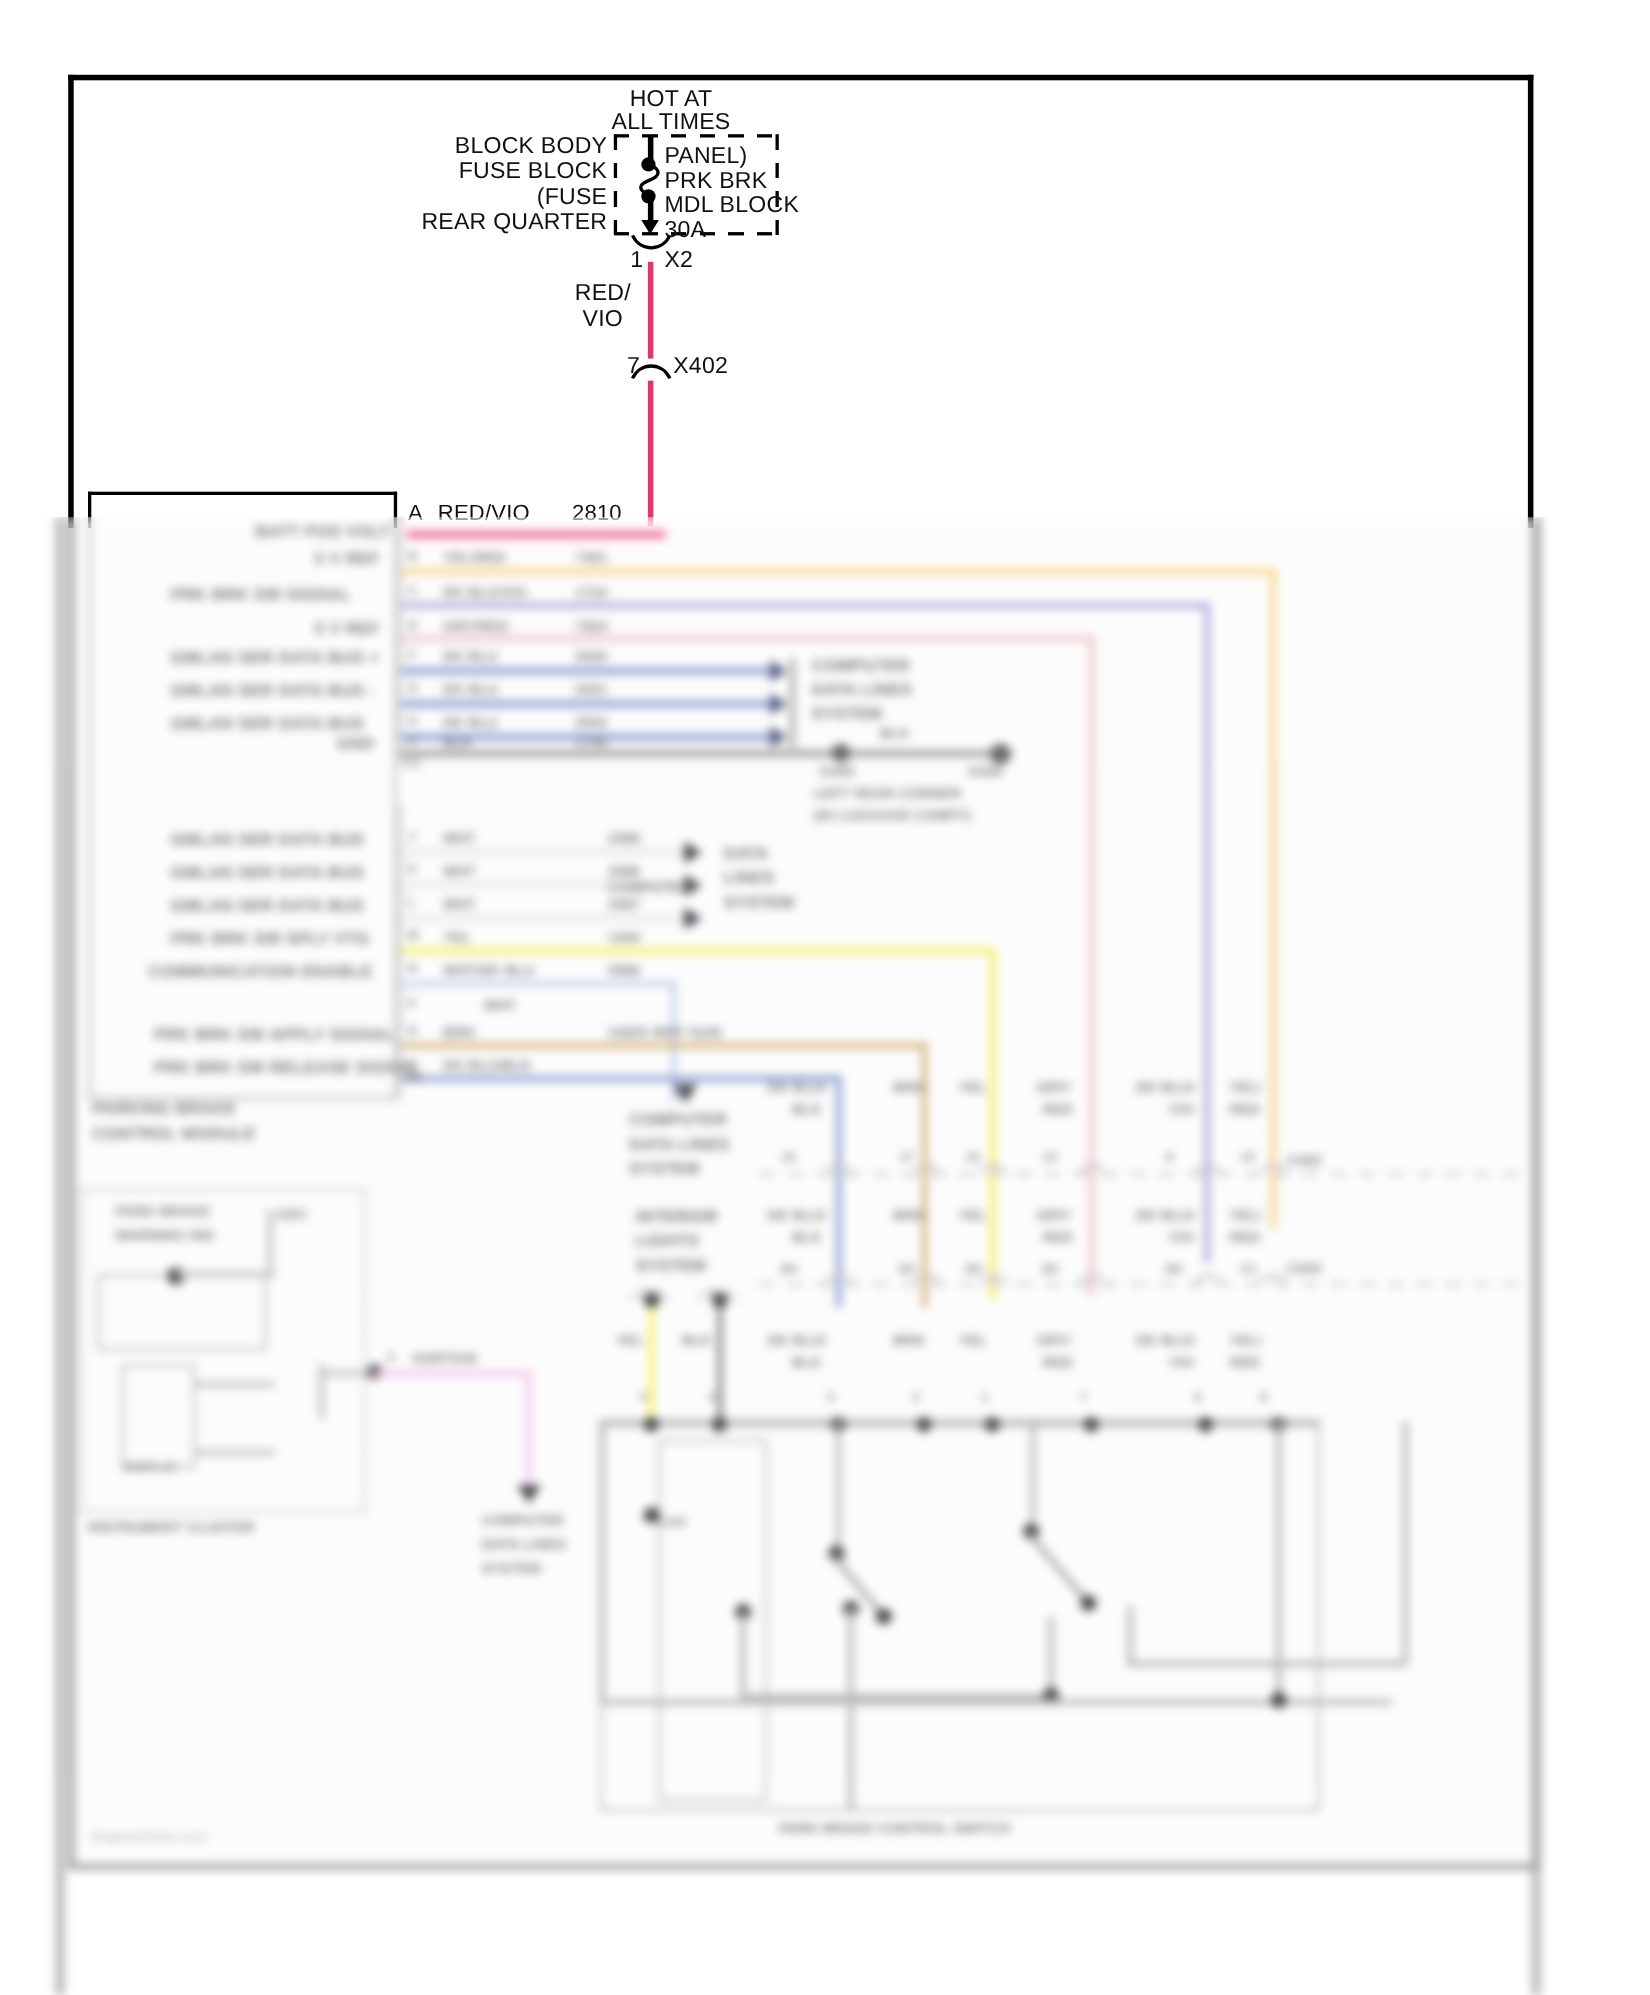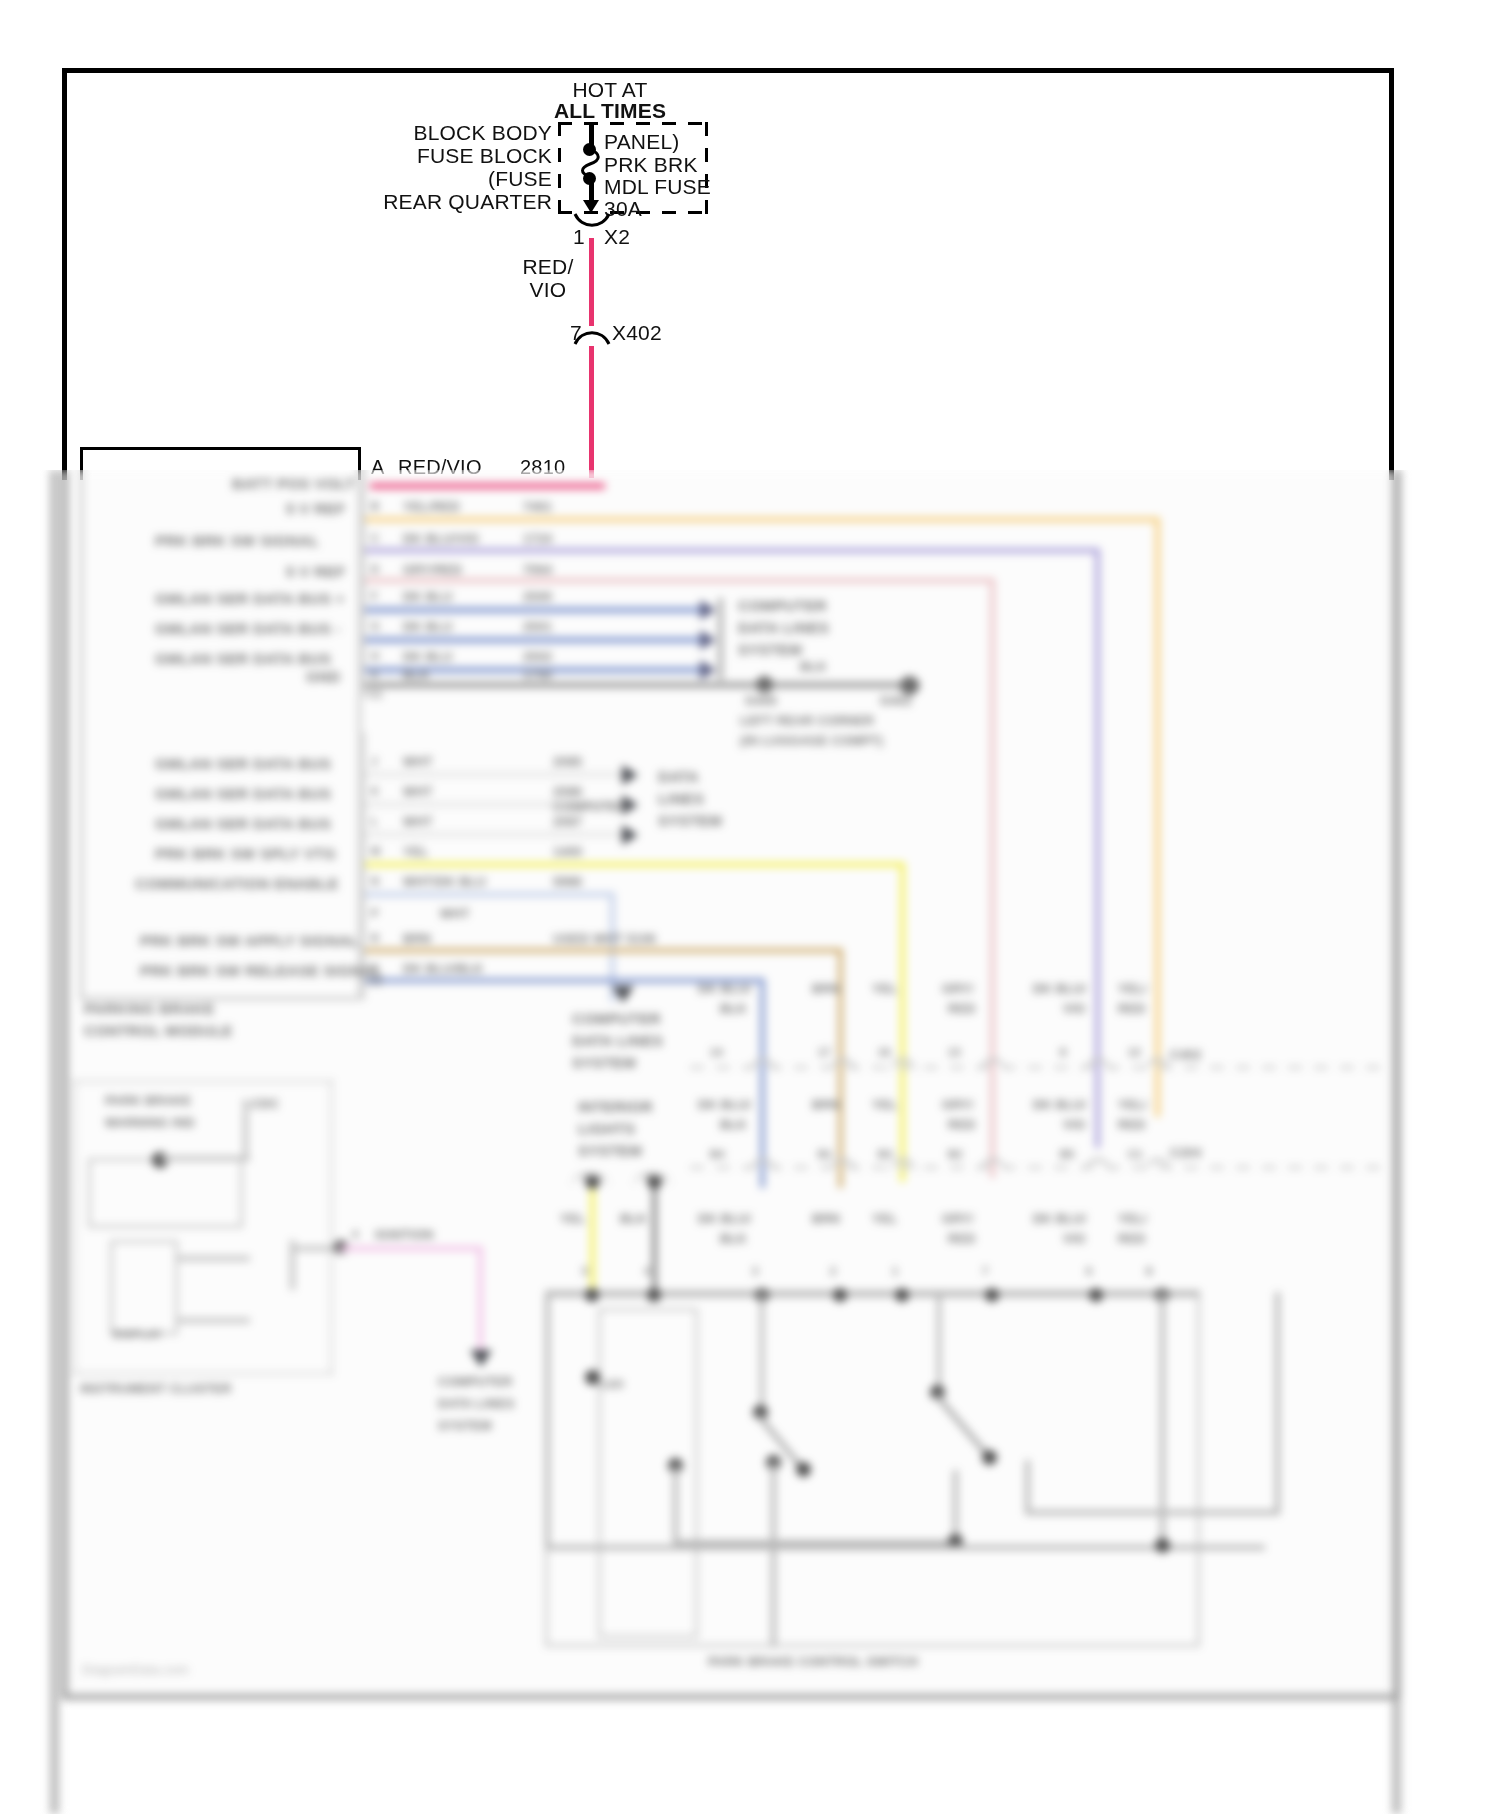--- a/index.html
+++ b/index.html
@@ -64,34 +64,34 @@
   .sheet{position:absolute;left:62px;top:0;width:1338px;height:1230px;background:#fcfcfc;}
 </style>
 </head>
 <body>
 
 <div id="stage">
 
   <div class="frame-top"></div>
 
   <div class="t ctr" style="left:510px;top:77px;width:200px;">HOT AT</div>
-  <div class="t ctr" style="left:510px;top:98px;width:200px;font-weight:bold;">ALL TIMES</div>
+  <div class="t ctr" style="left:510px;top:98px;width:200px;">ALL TIMES</div>
 
   <div class="fuse-box">
       <div class="dash"></div>
     </div>
 
   <div class="t rt" style="left:330px;top:120px;width:222px;">BLOCK BODY</div>
   <div class="t rt" style="left:330px;top:143px;width:222px;">FUSE BLOCK</div>
   <div class="t rt" style="left:330px;top:166px;width:222px;">(FUSE</div>
   <div class="t rt" style="left:330px;top:189px;width:222px;">REAR QUARTER</div>
 
   <div class="t" style="left:604px;top:129px;">PANEL)</div>
   <div class="t" style="left:604px;top:152px;">PRK BRK</div>
-  <div class="t" style="left:604px;top:174px;">MDL FUSE</div>
+  <div class="t" style="left:604px;top:174px;">MDL BLOCK</div>
   <div class="t" style="left:604px;top:196px;">30A</div>
 
   <div class="w wv" style="left:589px;top:124px;height:26px;background:#000;"></div>
   <div class="dot" style="left:583px;top:143px;"></div>
   <div class="dot" style="left:583px;top:172px;"></div>
 
   <svg style="position:absolute;left:579px;top:148px;" width="26" height="30">
     <path d="M11 1 C 22 6, 22 12, 11 16 C 1 20, 1 25, 11 29" stroke="#000" stroke-width="3" fill="none"></path>
   </svg>
   <div class="w wv" style="left:589px;top:178px;height:28px;background:#000;"></div>

